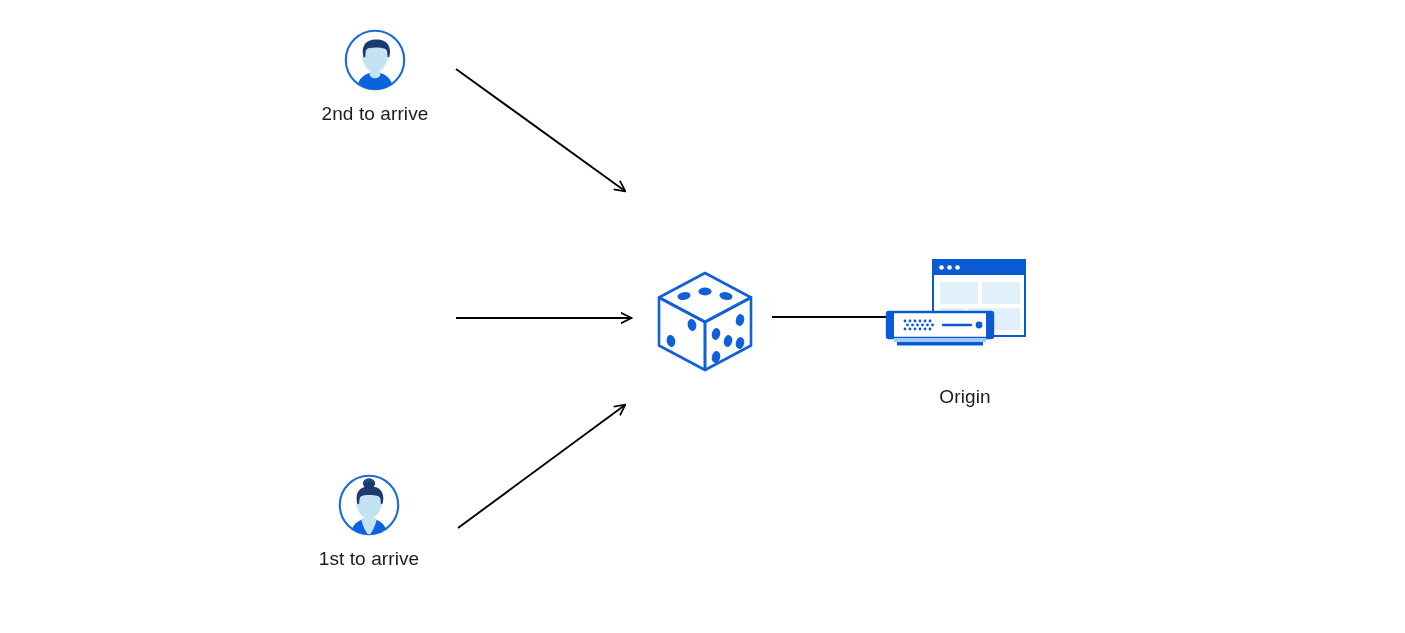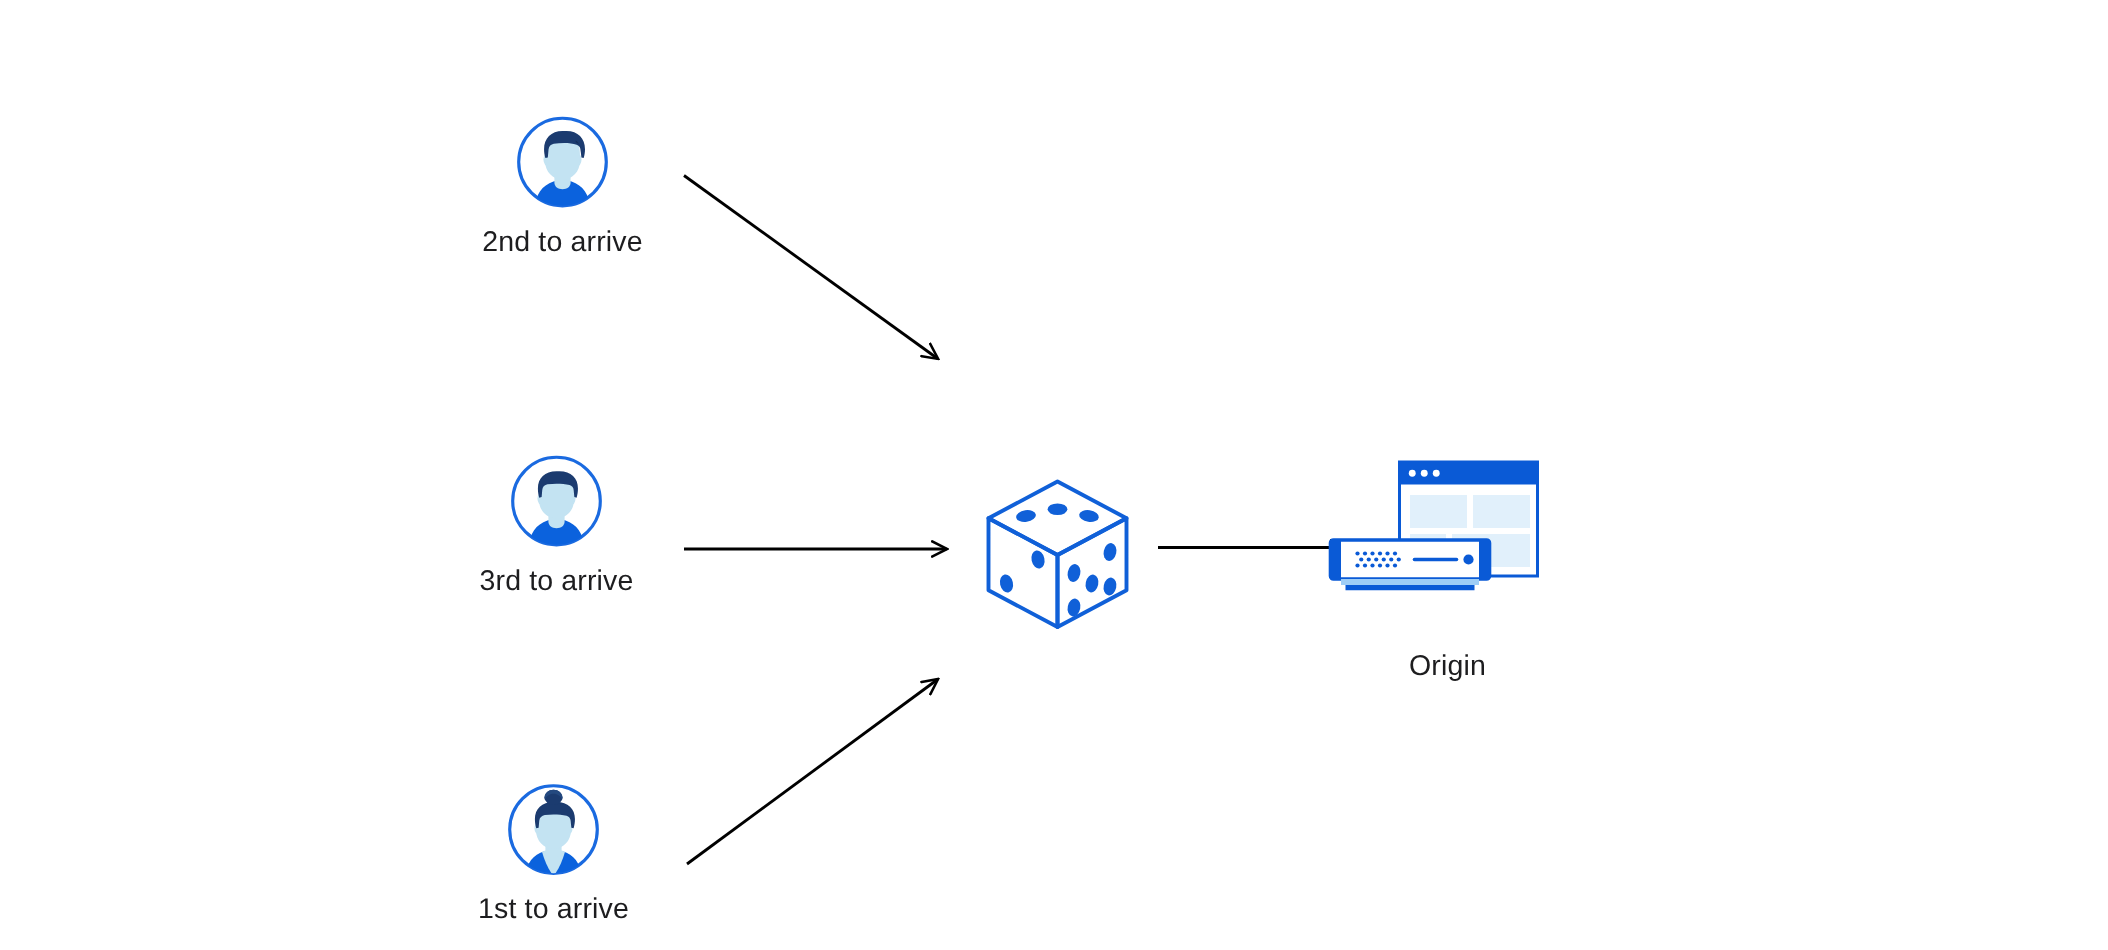--- a/index.html
+++ b/index.html
@@ -14,21 +14,20 @@
     position: relative;
     overflow: hidden;
     font-family: "Liberation Sans", "DejaVu Sans", sans-serif;
   }
   #canvas {
     position: absolute;
     left: 0;
     top: 0;
     width: 1405px;
     height: 473px;
-    margin-top: 48px;
   }
   .node {
     position: absolute;
     display: flex;
     flex-direction: column;
     align-items: center;
   }
   .node-label {
     font-size: 19px;
     color: #1d1d1f;
@@ -88,42 +87,20 @@
           <ellipse cx="41.6" cy="30.4" rx="3.1" ry="4.3" fill="#c3e3f2"></ellipse>
           <path d="M32 13.4c-7.1 0-11.6 5.1-11.6 12.6v5.6c0 6.7 5.2 12.1 11.6 12.1s11.6-5.4 11.6-12.1v-5.6c0-7.5-4.5-12.6-11.6-12.6z" fill="#c3e3f2"></path>
           <path d="M32 11.4c-7.6 0-12.3 4.9-12.3 12.1 0 2.1 0.3 4.1 0.9 5.9l1.6-0.4 0.5-5.4c0.2-1.9 1.6-3.4 3.5-3.7 2.1-0.3 4.5-0.5 6.9-0.5 3.1 0 6 0.4 8.3 1.1 1.4 0.4 2.4 1.6 2.6 3.1l0.6 5.4 1.5 0.4c0.6-1.8 0.9-3.8 0.9-5.9 0-7.2-4.7-12.1-12.3-12.1z" fill="#1b3b6f"></path>
           <path d="M40.8 17.6c1.6 1.1 2.6 2.6 3 4.4 0.3 1.2 0.4 2.4 0.4 3.5l-0.4-3.4c-0.2-1.5-1.2-2.7-2.6-3.1-0.1 0-0.3-0.1-0.4-0.1z" fill="#142d56"></path>
         </g>
       </svg>
     </div>
     <div class="node-label">2nd to arrive</div>
   </div>
 
-  <div class="node avatar-node" style="left:291px; top:254px;">
-    <div class="avatar-wrap">
-      <svg viewBox="0 0 64 64" width="64" height="64">
-        <defs>
-          <clipPath id="clipB">
-              <circle cx="32" cy="32" r="29.2"></circle>
-            </clipPath>
-        </defs>
-        <circle cx="32" cy="32" r="29.2" fill="#ffffff" stroke="#1a6ae0" stroke-width="2.1"></circle>
-        <g clip-path="url(#clipB)">
-          <path d="M32 44.2c-8.6 0-15.3 5.1-17.2 12.2-0.6 2.2-0.9 4.4-1 6.6h36.4c-0.1-2.2-0.4-4.4-1-6.6C47.3 49.3 40.6 44.2 32 44.2z" fill="#0b62dd"></path>
-          <path d="M26.6 36.5h10.8v9.4c0 2.5-2.4 4.3-5.4 4.3s-5.4-1.8-5.4-4.3z" fill="#c3e3f2"></path>
-          <path d="M26.6 38.2c1.7 1.6 3.4 2.4 5.4 2.4s3.7-0.8 5.4-2.4v2.9c-1.6 1.5-3.4 2.3-5.4 2.3s-3.8-0.8-5.4-2.3z" fill="#9fd0e8"></path>
-          <ellipse cx="22.4" cy="30.4" rx="3.1" ry="4.3" fill="#c3e3f2"></ellipse>
-          <ellipse cx="41.6" cy="30.4" rx="3.1" ry="4.3" fill="#c3e3f2"></ellipse>
-          <path d="M32 13.9c-7.1 0-11.6 5-11.6 12.4v5.3c0 6.7 5.2 12.1 11.6 12.1s11.6-5.4 11.6-12.1v-5.3c0-7.4-4.5-12.4-11.6-12.4z" fill="#c3e3f2"></path>
-          <path d="M32 12.2c-7.8 0-12.4 4.5-12.4 11.4 0 2.2 0.3 4.3 0.9 6.2l1.6-0.4 0.4-4.8c0.2-1.9 1.6-3.4 3.5-3.7 2.1-0.3 4-0.4 6-0.4 3.1 0 6.2 0.3 8.7 0.9 1.5 0.4 2.6 1.6 2.7 3.2l0.5 4.8 1.5 0.4c0.6-1.9 0.9-4 0.9-6.2 0-6.9-4.6-11.4-12.3-11.4z" fill="#1b3b6f"></path>
-        </g>
-      </svg>
-    </div>
-    <div class="node-label">3rd to arrive</div>
-  </div>
 
   <div class="node avatar-node" style="left:289px; top:473px;">
     <div class="avatar-wrap">
       <svg viewBox="0 0 64 64" width="64" height="64">
         <defs>
           <clipPath id="clipC">
               <circle cx="32" cy="32" r="29.2"></circle>
             </clipPath>
         </defs>
         <circle cx="32" cy="32" r="29.2" fill="#ffffff" stroke="#1a6ae0" stroke-width="2.1"></circle>

